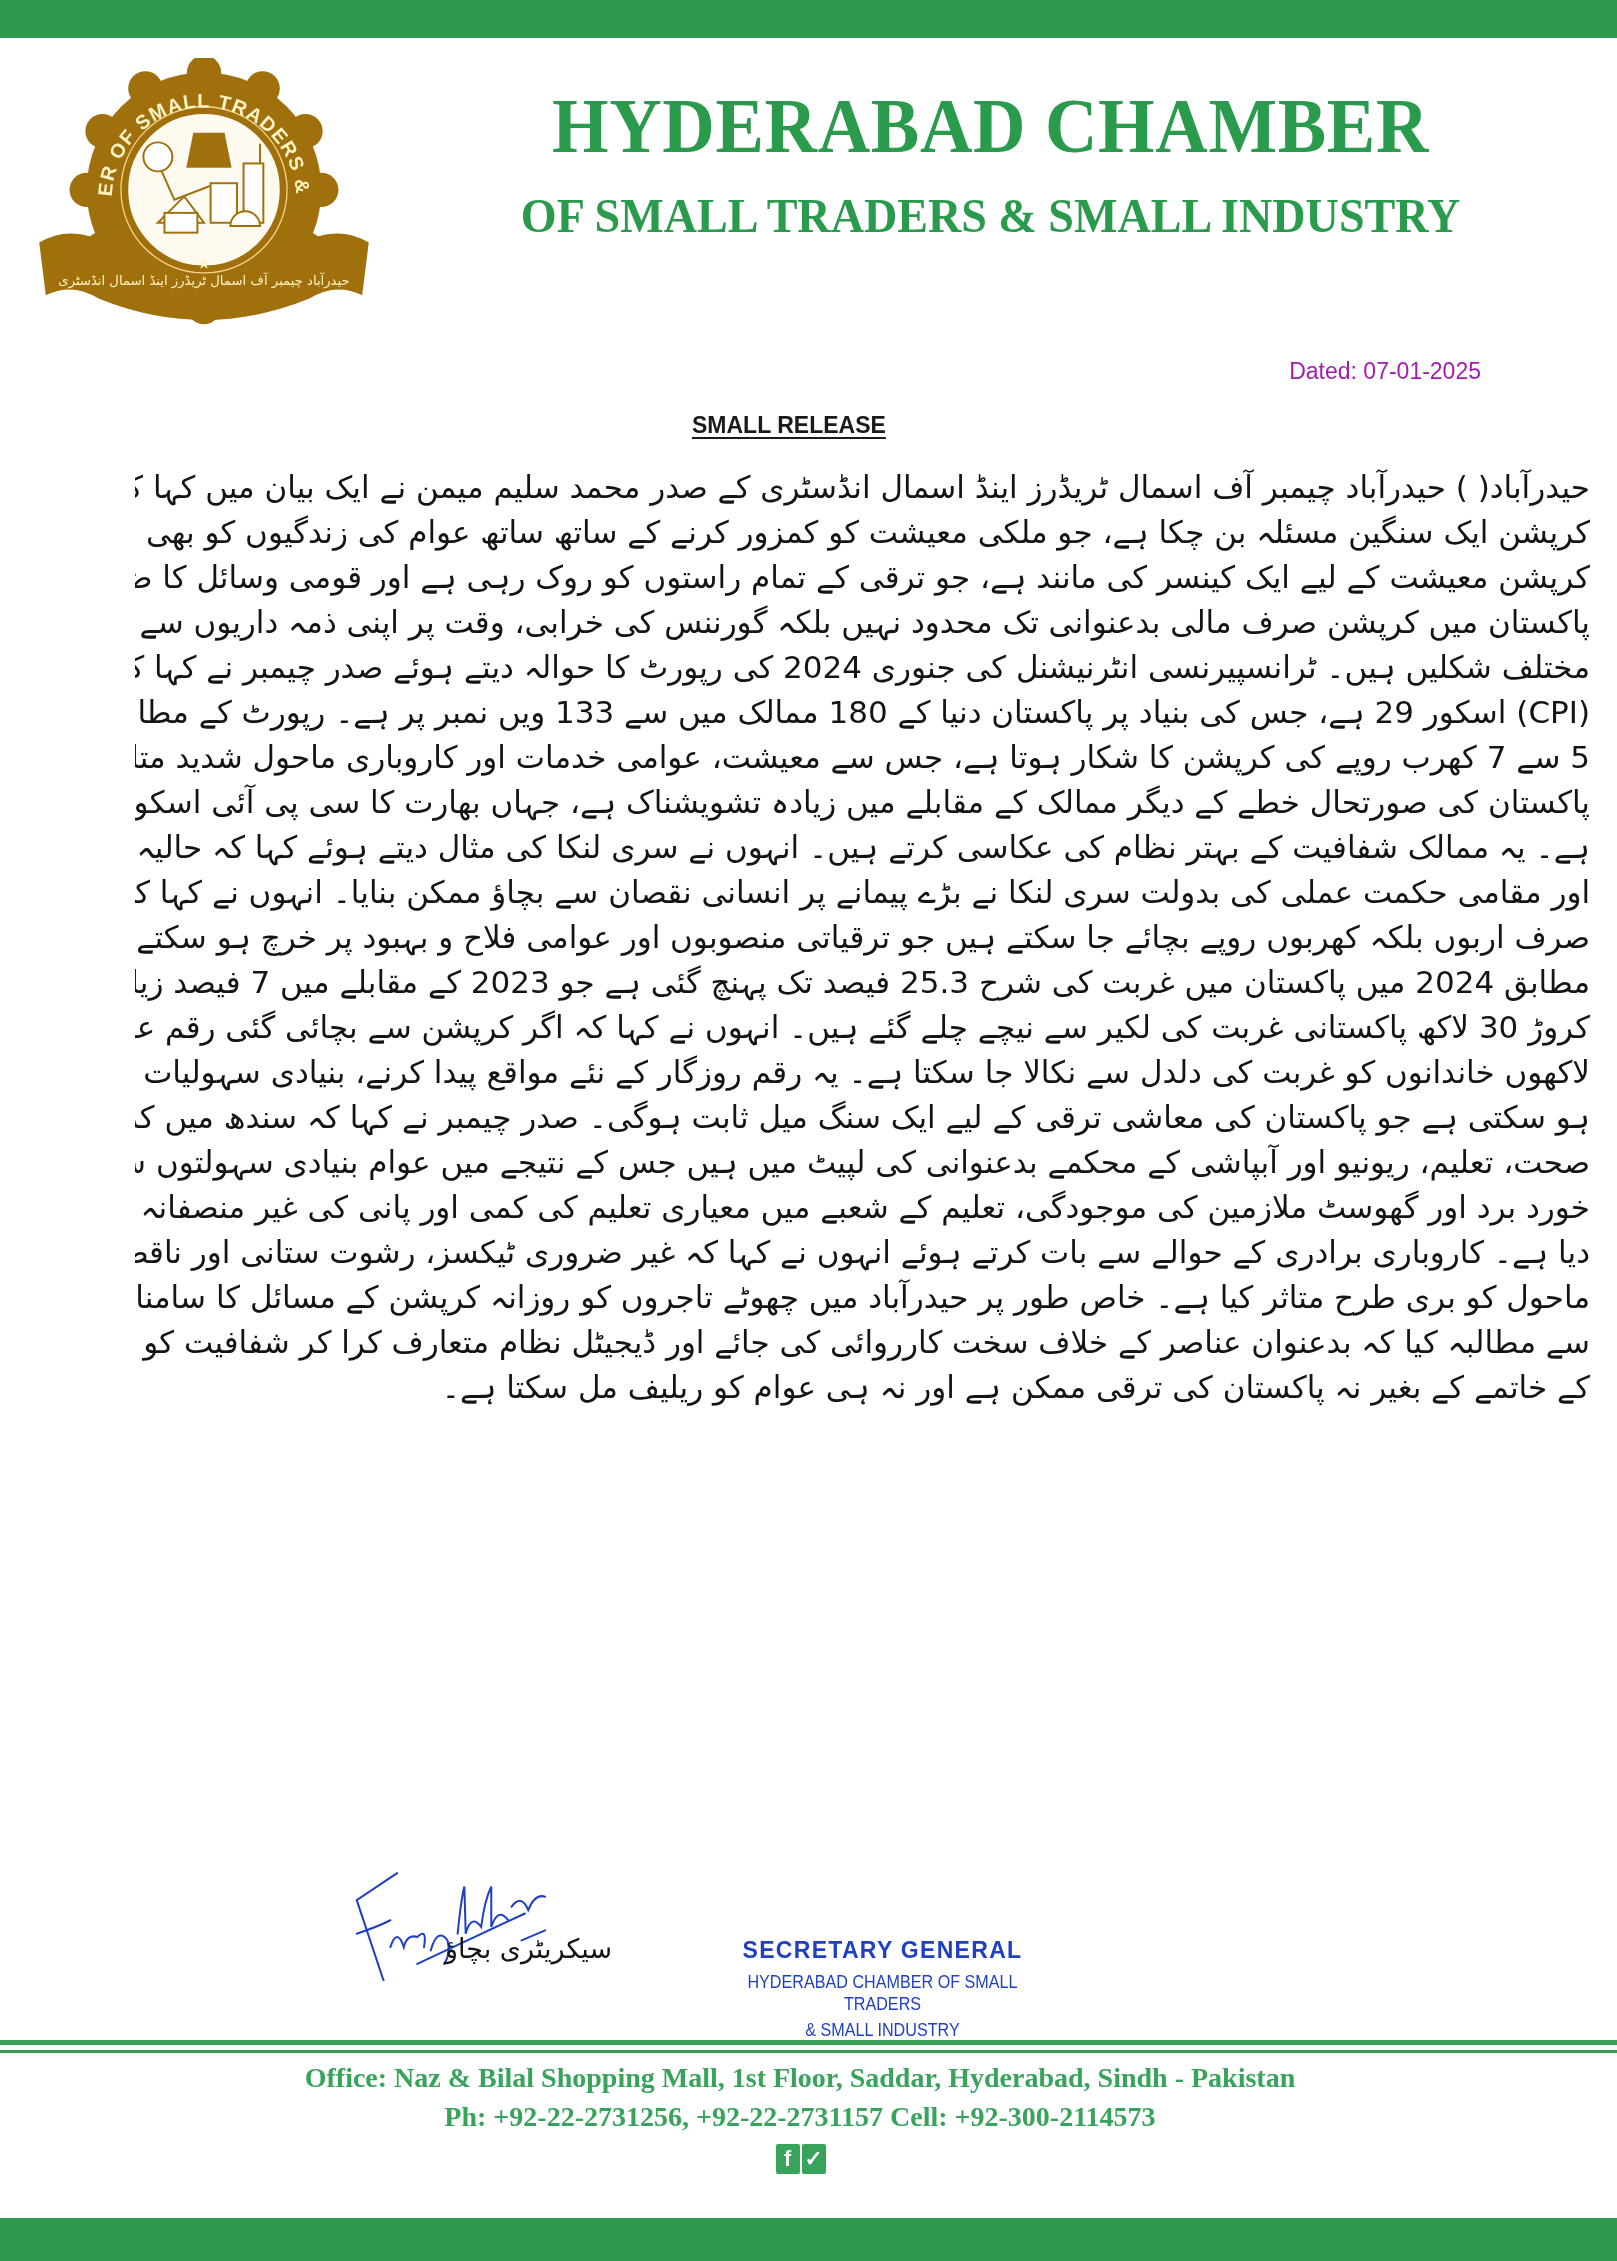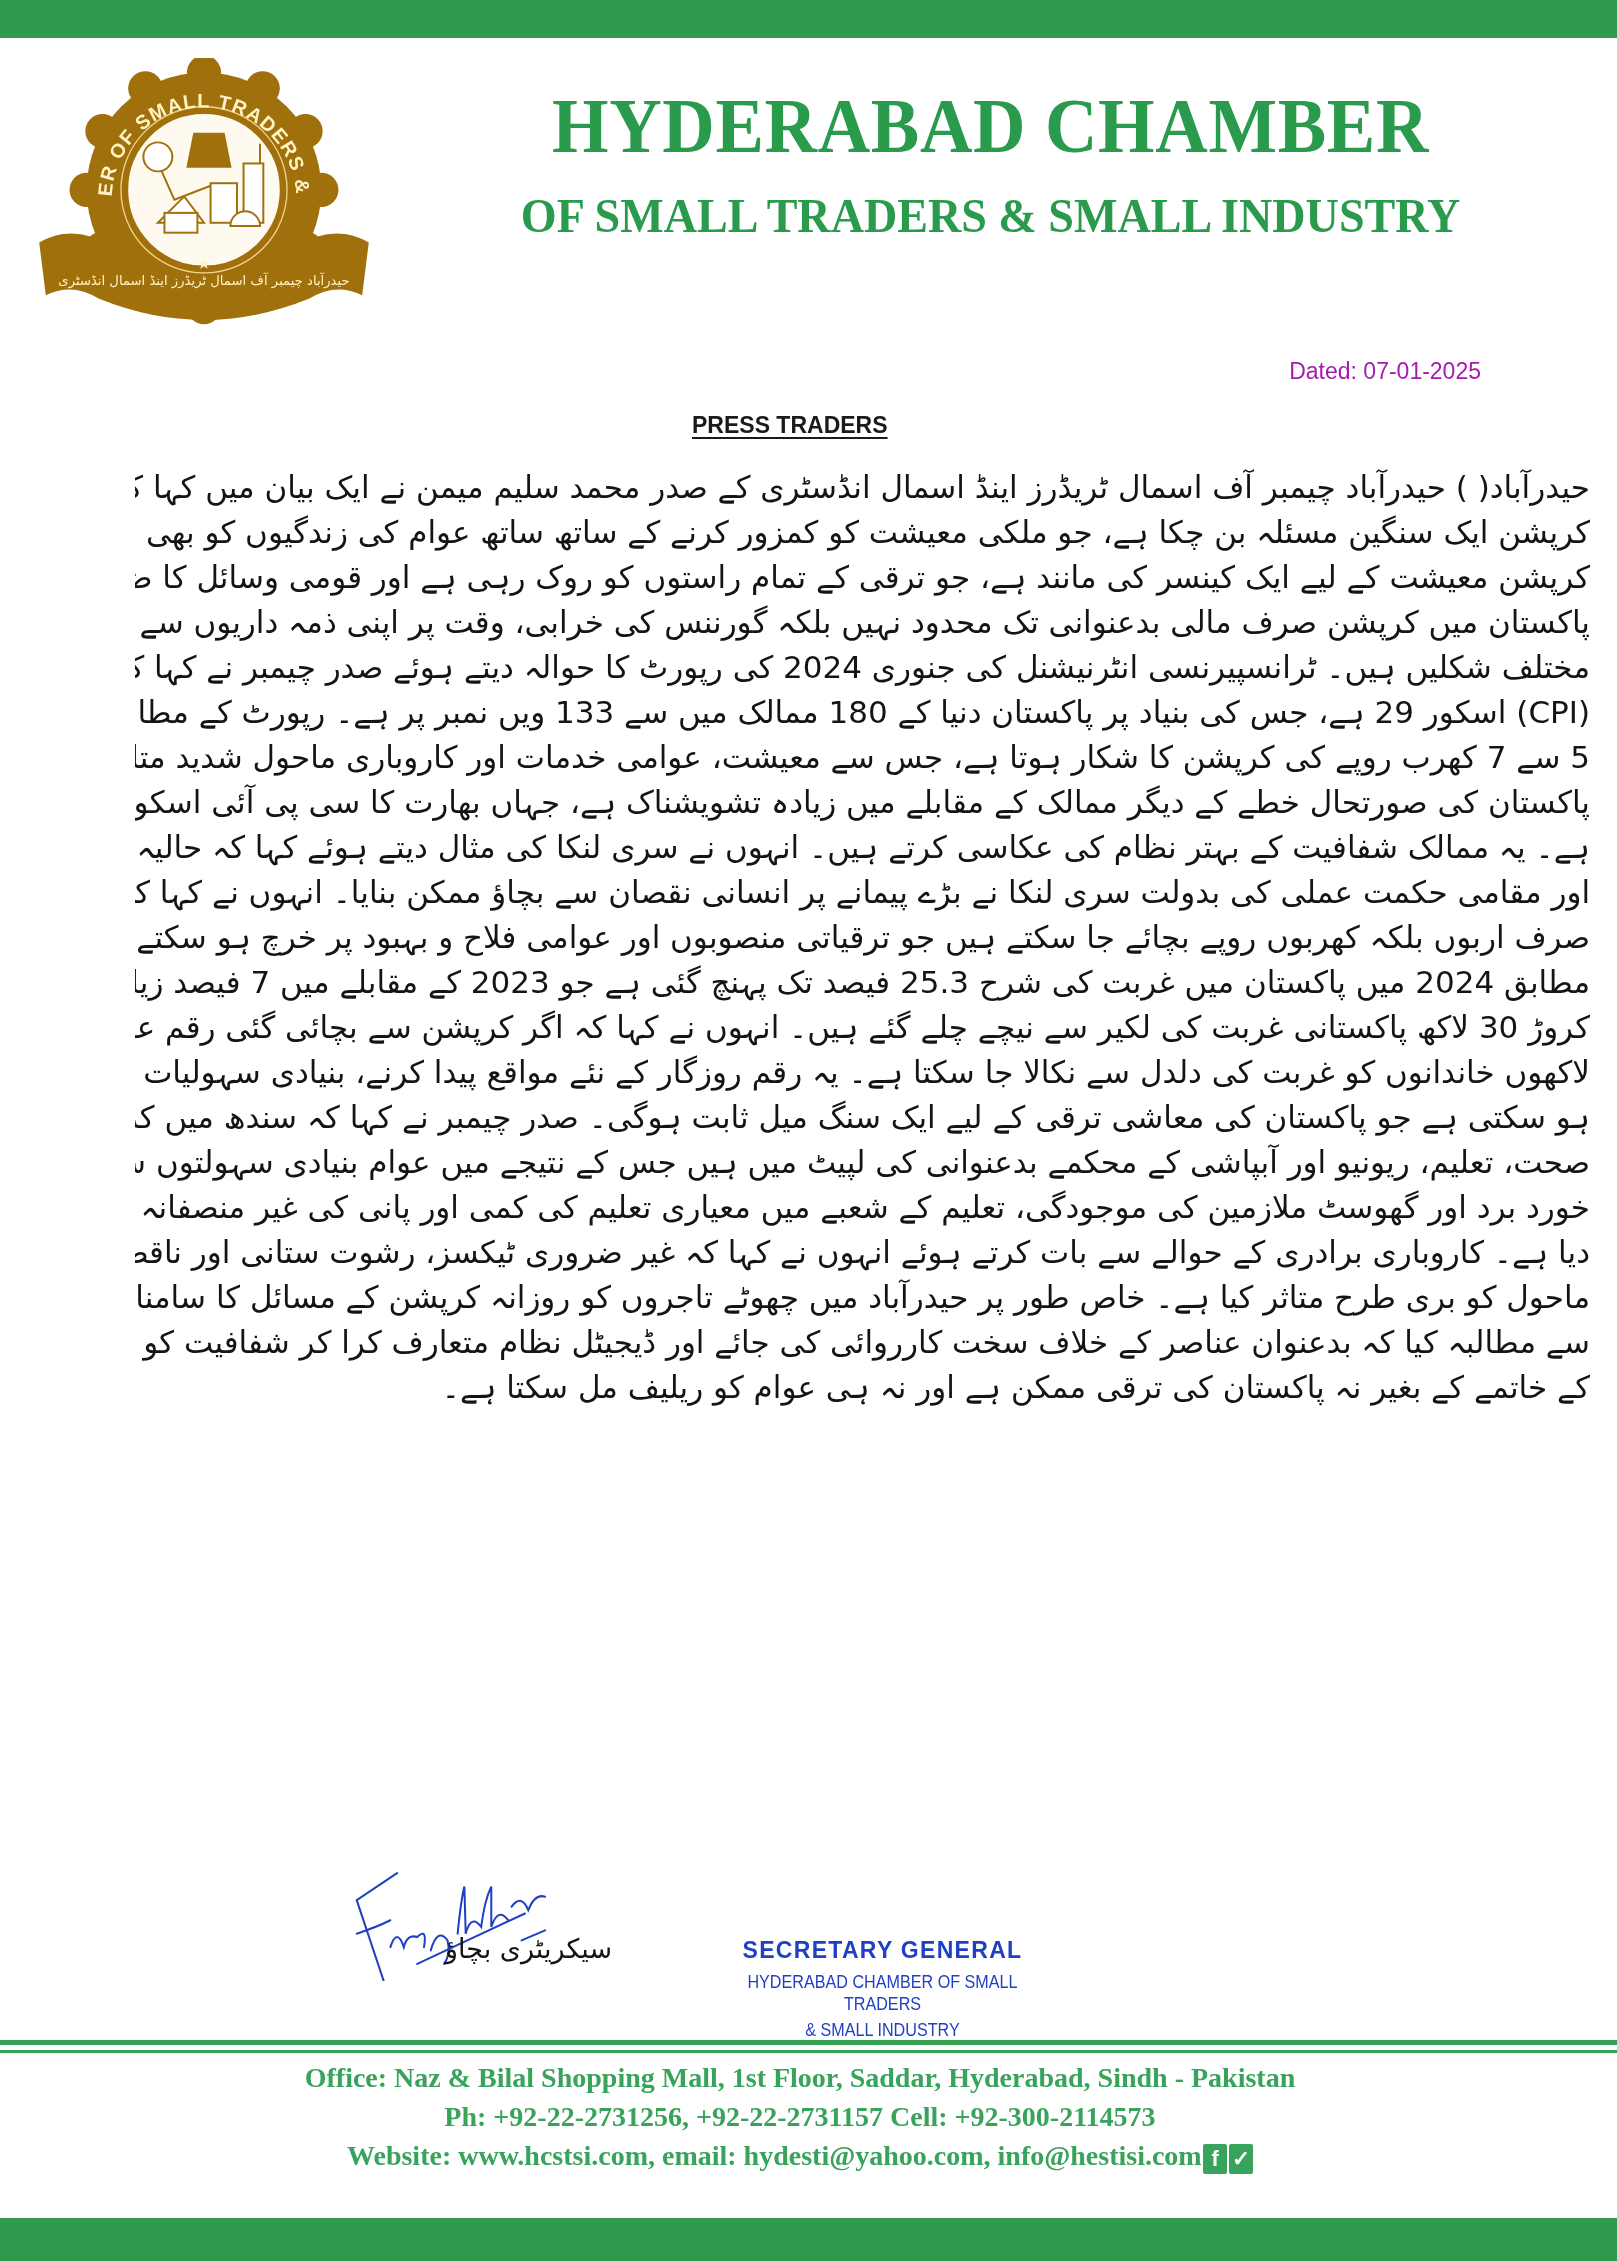--- a/index.html
+++ b/index.html
@@ -210,21 +210,21 @@
   <text x="260" y="318" font-family="Liberation Sans, sans-serif" font-weight="bold" font-size="20" fill="#fff3c4" text-anchor="middle">★</text>
   <text x="260" y="345" font-family="DejaVu Sans, sans-serif" font-size="20" fill="#fff3c4" text-anchor="middle" direction="rtl">حیدرآباد چیمبر آف اسمال ٹریڈرز اینڈ اسمال انڈسٹری</text>
 </svg>
 
 <div class="org-title">
   <span class="l1">HYDERABAD CHAMBER</span>
   <span class="l2">OF SMALL TRADERS &amp; SMALL INDUSTRY</span>
 </div>
 
 <div class="date">Dated: 07-01-2025</div>
-<div class="heading">PRESS TRADERS</div>
+<div class="heading">SMALL RELEASE</div>
 
 <div class="body-text" id="body-text">
     <div class="urdu-line">حیدرآباد(                    ) حیدرآباد چیمبر آف اسمال ٹریڈرز اینڈ اسمال انڈسٹری کے صدر محمد سلیم میمن نے ایک بیان میں کہا کہ پاکستان میں</div>
     <div class="urdu-line">کرپشن ایک سنگین مسئلہ بن چکا ہے، جو ملکی معیشت کو کمزور کرنے کے ساتھ ساتھ عوام کی زندگیوں کو بھی بری طرح متاثر کر رہا ہے۔ انہوں نے کہا کہ</div>
     <div class="urdu-line">کرپشن معیشت کے لیے ایک کینسر کی مانند ہے، جو ترقی کے تمام راستوں کو روک رہی ہے اور قومی وسائل کا ضیاع کر رہا ہے۔ انہوں نے مزید کہا کہ</div>
     <div class="urdu-line">پاکستان میں کرپشن صرف مالی بدعنوانی تک محدود نہیں بلکہ گورننس کی خرابی، وقت پر اپنی ذمہ داریوں سے غفلت اور ناقص حکومتی کارکردگی بھی کرپشن کی</div>
     <div class="urdu-line">مختلف شکلیں ہیں۔ ٹرانسپیرنسی انٹرنیشنل کی جنوری 2024 کی رپورٹ کا حوالہ دیتے ہوئے صدر چیمبر نے کہا کہ پاکستان کا کرپشن پرسیپشن انڈیکس</div>
     <div class="urdu-line">(CPI) اسکور 29 ہے، جس کی بنیاد پر پاکستان دنیا کے 180 ممالک میں سے 133 ویں نمبر پر ہے۔ رپورٹ کے مطابق پاکستان ہر سال تقریباً</div>
     <div class="urdu-line">5 سے 7 کھرب روپے کی کرپشن کا شکار ہوتا ہے، جس سے معیشت، عوامی خدمات اور کاروباری ماحول شدید متاثر ہو رہے ہیں۔ صدر چیمبر نے کہا کہ</div>
     <div class="urdu-line">پاکستان کی صورتحال خطے کے دیگر ممالک کے مقابلے میں زیادہ تشویشناک ہے، جہاں بھارت کا سی پی آئی اسکور 40، نیپال کا 34 اور سری لنکا کا 38</div>
@@ -263,21 +263,21 @@
   <span class="t3">&amp; SMALL INDUSTRY</span>
 </div>
 
 <div class="rule-thick"></div>
 <div class="rule-thin"></div>
 
 <div class="footer">
   <span class="row">Office: Naz &amp; Bilal Shopping Mall, 1st Floor, Saddar, Hyderabad, Sindh - Pakistan</span>
   <span class="row">Ph: +92-22-2731256, +92-22-2731157 Cell: +92-300-2114573</span>
   <span class="row">
-    <span>Website: www.hcstsi.com, email: hydesti@yahoo.com, info@hestisi.com</span><span class="social">
+    <span class="social">
         <span>f</span>
         <span>✓</span>
       </span>
   </span>
 </div>
 
 <div class="bottom-band"></div>
 
 
 </body></html>

